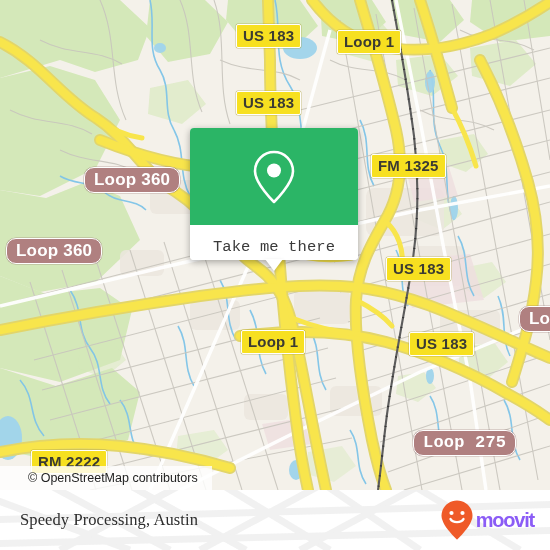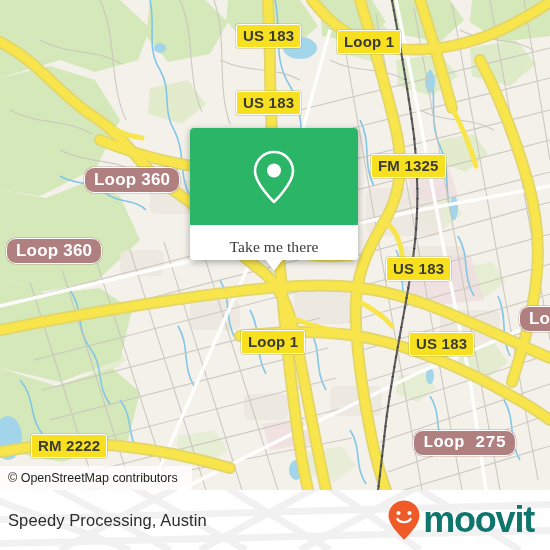--- a/index.html
+++ b/index.html
@@ -86,21 +86,21 @@
     background: #ffffff;
     border-radius: 0 0 4px 4px;
     display: flex;
     align-items: center;
     justify-content: center;
     position: relative;
   }
   #popup-label {
     font-size: 15.5px;
     color: #3a3a3a;
-    font-family: Liberation Serif, serif;
+    font-family: Liberation Mono, monospace;
     letter-spacing: 0.1px;
     margin-top: 9px;
   }
   #popup-tail {
     position: absolute;
     left: 50%;
     margin-left: -9px;
     bottom: -11px;
     width: 0; height: 0;
     border-left: 9px solid transparent;
@@ -110,21 +110,21 @@
   }
 
   
   #attribution {
     position: absolute;
     left: 0;
     top: 466px;
     height: 24px;
     display: flex;
     align-items: center;
-    padding-left: 8px;
+    padding-left: 28px;
     padding-right: 14px;
     background: rgba(255,255,255,0.80);
     font-size: 12.5px;
     color: #222222;
     z-index: 30;
     font-family: "Liberation Sans", sans-serif;
   }
 
   
   #bottom-bar {
@@ -137,41 +137,41 @@
     overflow: hidden;
     z-index: 50;
   }
   #bottom-watermark {
     position: absolute;
     left: 0; top: 0;
     opacity: 1;
   }
   #place-title {
     position: absolute;
-    left: 8px;
+    left: 20px;
     top: 50%;
     transform: translateY(-50%);
     font-size: 16.5px;
     color: #2d2d2d;
-    font-family: Liberation Sans, sans-serif;
+    font-family: Liberation Serif, serif;
     letter-spacing: 0.1px;
   }
   #brand {
     position: absolute;
     right: 16px;
     top: 50%;
     transform: translateY(-50%);
     display: flex;
     align-items: center;
     gap: 2px;
   }
   #brand-name {
-    font-size: 36px;
+    font-size: 20px;
     font-weight: bold;
-    color: #0f766e;
+    color: #8b5cf6;
     letter-spacing: -1.2px;
     font-family: "Liberation Sans", sans-serif;
     line-height: 1;
   }
 </style>
 </head>
 <body>
 
 <div id="root">
 
@@ -375,21 +375,21 @@
         <div class="shield yellow" style="left: 337px; top: 30px;">Loop 1</div>
         <div class="shield yellow" style="left: 236px; top: 91px;">US 183</div>
         <div class="shield yellow" style="left: 371px; top: 132px; margin-top: 22px;">FM 1325</div>
         <div class="shield mauve" style="left: 84px; top: 167px;">Loop 360</div>
         <div class="shield mauve" style="left: 6px; top: 238px;">Loop 360</div>
         <div class="shield yellow" style="left: 386px; top: 257px;">US 183</div>
         <div class="shield mauve" style="left: 519px; top: 306px;">Loop 2</div>
         <div class="shield yellow" style="left: 241px; top: 330px;">Loop 1</div>
         <div class="shield yellow" style="left: 409px; top: 332px;">US 183</div>
         <div class="shield mauve" style="left: 413px; top: 430px; font-family: Liberation Mono, monospace;">Loop 275</div>
-        <div class="shield yellow" style="left: 31px; top: 434px; text-align: center;">RM 2222</div>
+        <div class="shield yellow" style="left: 31px; top: 450px; text-align: center;">RM 2222</div>
       </div>
 
     <div id="popup">
       <div id="popup-head">
         <svg width="46" height="56" viewBox="0 0 46 56">
           <path d="M23,3 C12.5,3 4,11.5 4,22.2 C4,34.5 23,53 23,53 C23,53 42,34.5 42,22.2 C42,11.5 33.5,3 23,3 Z" fill="none" stroke="#ffffff" stroke-width="2.6" stroke-linejoin="round"></path>
           <circle cx="23" cy="21.5" r="7" fill="#ffffff"></circle>
         </svg>
       </div>
       <div id="popup-body">

